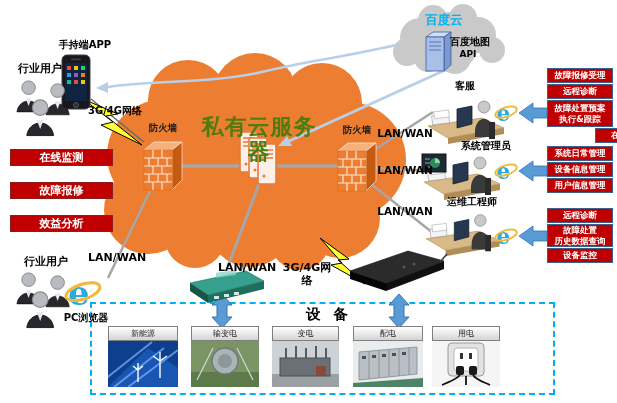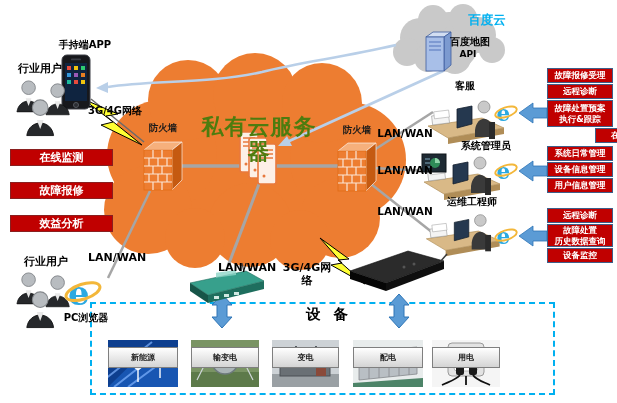--- a/index.html
+++ b/index.html
@@ -4,34 +4,34 @@
 <style>
   html,body{margin:0;padding:0;background:#fff;}
   .canvas{position:relative;width:617px;height:403px;background:#fff;overflow:hidden;
           font-family:"DejaVu Sans","Liberation Sans",sans-serif;}
   .abs{position:absolute;}
   svg{display:block;}
   #bg{position:absolute;left:0;top:0;z-index:1;}
   .layer{z-index:2;}
   .blabel{position:absolute;z-index:3;font-weight:bold;color:#000;text-align:center;line-height:1.15;}
   .cloud-title{color:#4d7c0f;font-size:22px;letter-spacing:1px;}
-  .baidu-title{color:#00B0F0;font-size:12.5px;margin-left:43px;}
+  .baidu-title{color:#00B0F0;font-size:12.5px;}
   .fw-label{font-size:9.5px;color:#1a1a1a;}
   .ltag{position:absolute;z-index:3;left:10px;width:103px;height:17px;background:#C00000;
         border:1px solid #8A1F1F;color:#fff;font-weight:bold;font-size:11px;
         display:flex;align-items:center;justify-content:center;box-sizing:border-box;}
   .rtag{position:absolute;z-index:3;left:547px;width:66px;background:#C00000;
         border:1px solid #3E5F8A;color:#fff;font-weight:bold;font-size:8.5px;
         display:flex;align-items:center;justify-content:center;text-align:center;
         white-space:pre-line;line-height:1.25;box-sizing:border-box;}
   .devices-box{position:absolute;z-index:0;left:90px;top:302px;width:465px;height:93px;
         border:2px dashed #00B0F0;box-sizing:border-box;background:#fff;}
-  .card-label{position:absolute;z-index:3;height:21px;background:linear-gradient(#ffffff,#d4d4d4);
-        border:1px solid #7f7f7f;box-sizing:border-box;color:#222;font-size:8px;font-weight:bold;
-        display:flex;align-items:center;justify-content:center;margin-top:21px;}
+  .card-label{position:absolute;z-index:3;height:15px;background:linear-gradient(#ffffff,#d4d4d4);
+        border:1px solid #7f7f7f;box-sizing:border-box;color:#222;font-size:8px;font-weight:normal;
+        display:flex;align-items:center;justify-content:center;}
   .devices-title{font-size:14.5px;letter-spacing:4px;}
 </style>
 </head>
 <body>
 
 <div class="canvas">
 
   <div class="devices-box"></div>
 
   <svg id="bg" width="617" height="403" viewBox="0 0 617 403">

